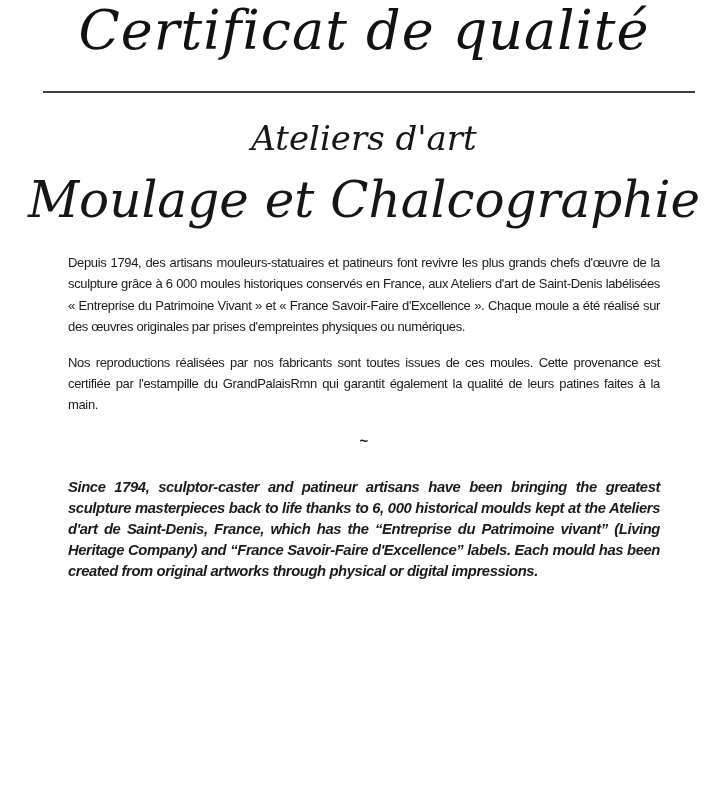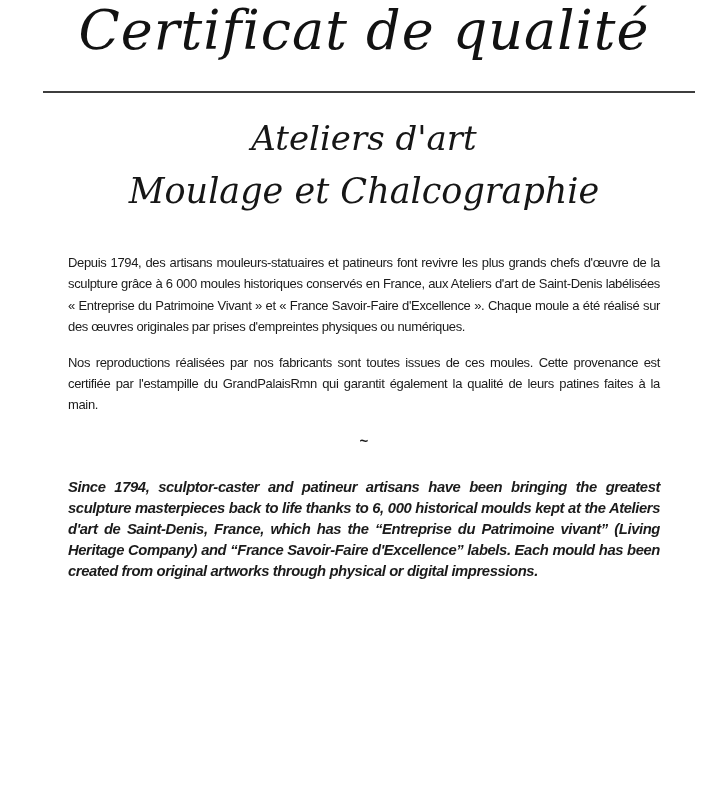--- a/index.html
+++ b/index.html
@@ -36,21 +36,21 @@
     font-family: "DejaVu Serif", serif;
     font-style: italic;
     font-size: 34px; line-height: 1.2;
     color: #161616;
   }
   .subtitle2 {
     position: absolute; top: 170px; left: 0; right: 0;
     text-align: center;
     font-family: "DejaVu Serif", serif;
     font-style: italic;
-    font-size: 35px; line-height: 1.2;
+    font-size: 50px; line-height: 1.2;
     color: #161616;
   }
   
   .content {
     position: absolute; top: 252px; left: 68px;
     width: 592px;
   }
   .para-fr {
     font-size: 13px; line-height: 21.4px;
     letter-spacing: -0.35px;

